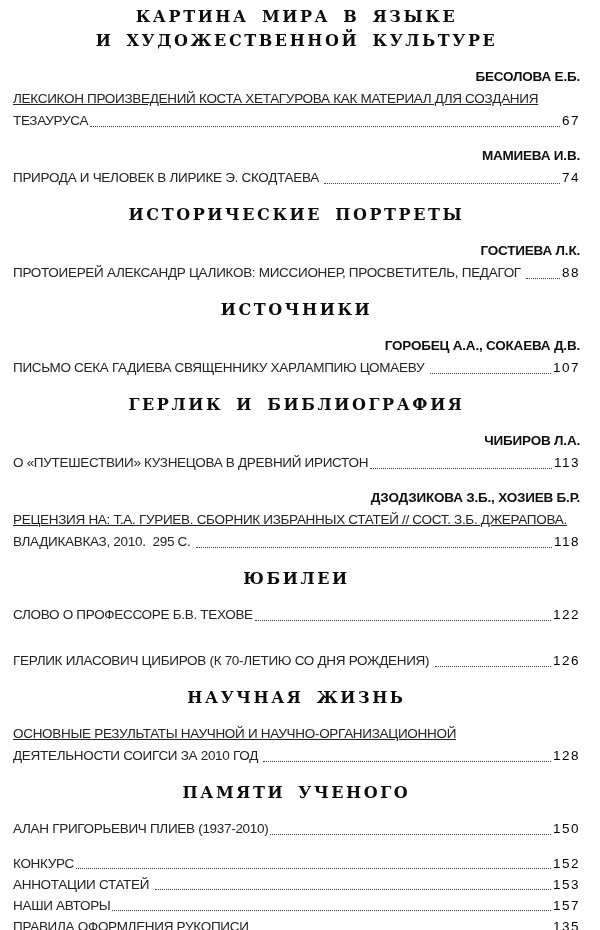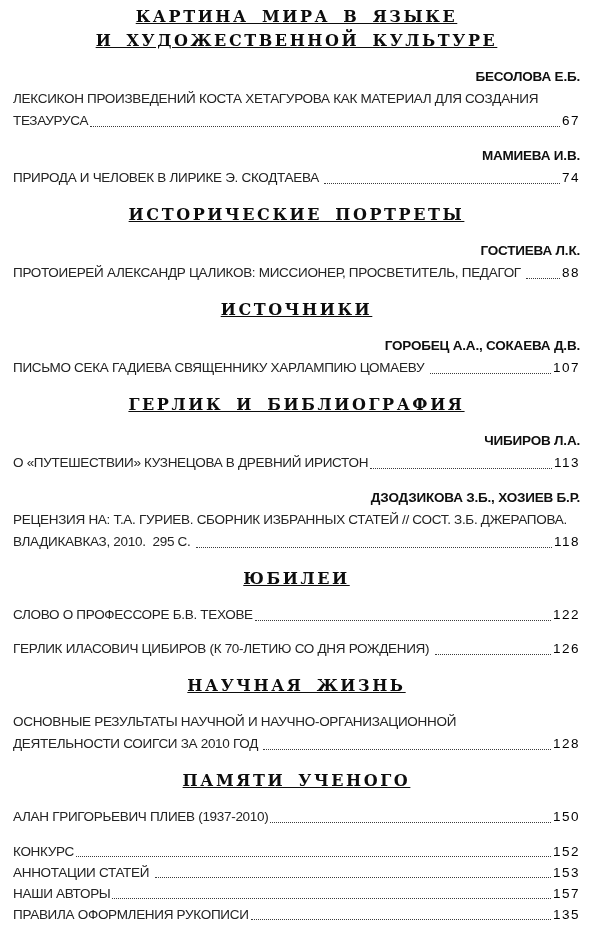--- a/index.html
+++ b/index.html
@@ -17,39 +17,39 @@
     font-family: "DejaVu Serif", serif;
     font-weight: bold;
     color: #0d0d0d;
     font-size: 16px;
     line-height: 24px;
     letter-spacing: 2.6px;
     word-spacing: 5px;
     text-align: center;
     white-space: pre-line;
     margin: 14px 0 13px 0;
-    text-decoration: underline;
   }
   .toc-heading.first { margin-top: 0; }
   .entry { margin: 0 0 13px 0; }
-  .entry.tight { margin-bottom: 12px; }
+  .entry.tight { margin-bottom: 24px; }
   .authors {
     font-weight: bold;
     color: #0f0f0f;
     font-size: 13.5px;
     line-height: 22px;
     letter-spacing: -0.2px;
     white-space: pre;
     text-align: right;
   }
   .title-line {
     font-size: 13.5px;
     line-height: 22px;
     letter-spacing: -0.3px;
     white-space: pre;
+    text-decoration: underline;
   }
   .dotrow {
     display: flex;
     align-items: flex-start;
     font-size: 13.5px;
     line-height: 22px;
   }
   .tail {
     letter-spacing: -0.3px;
     white-space: pre;

